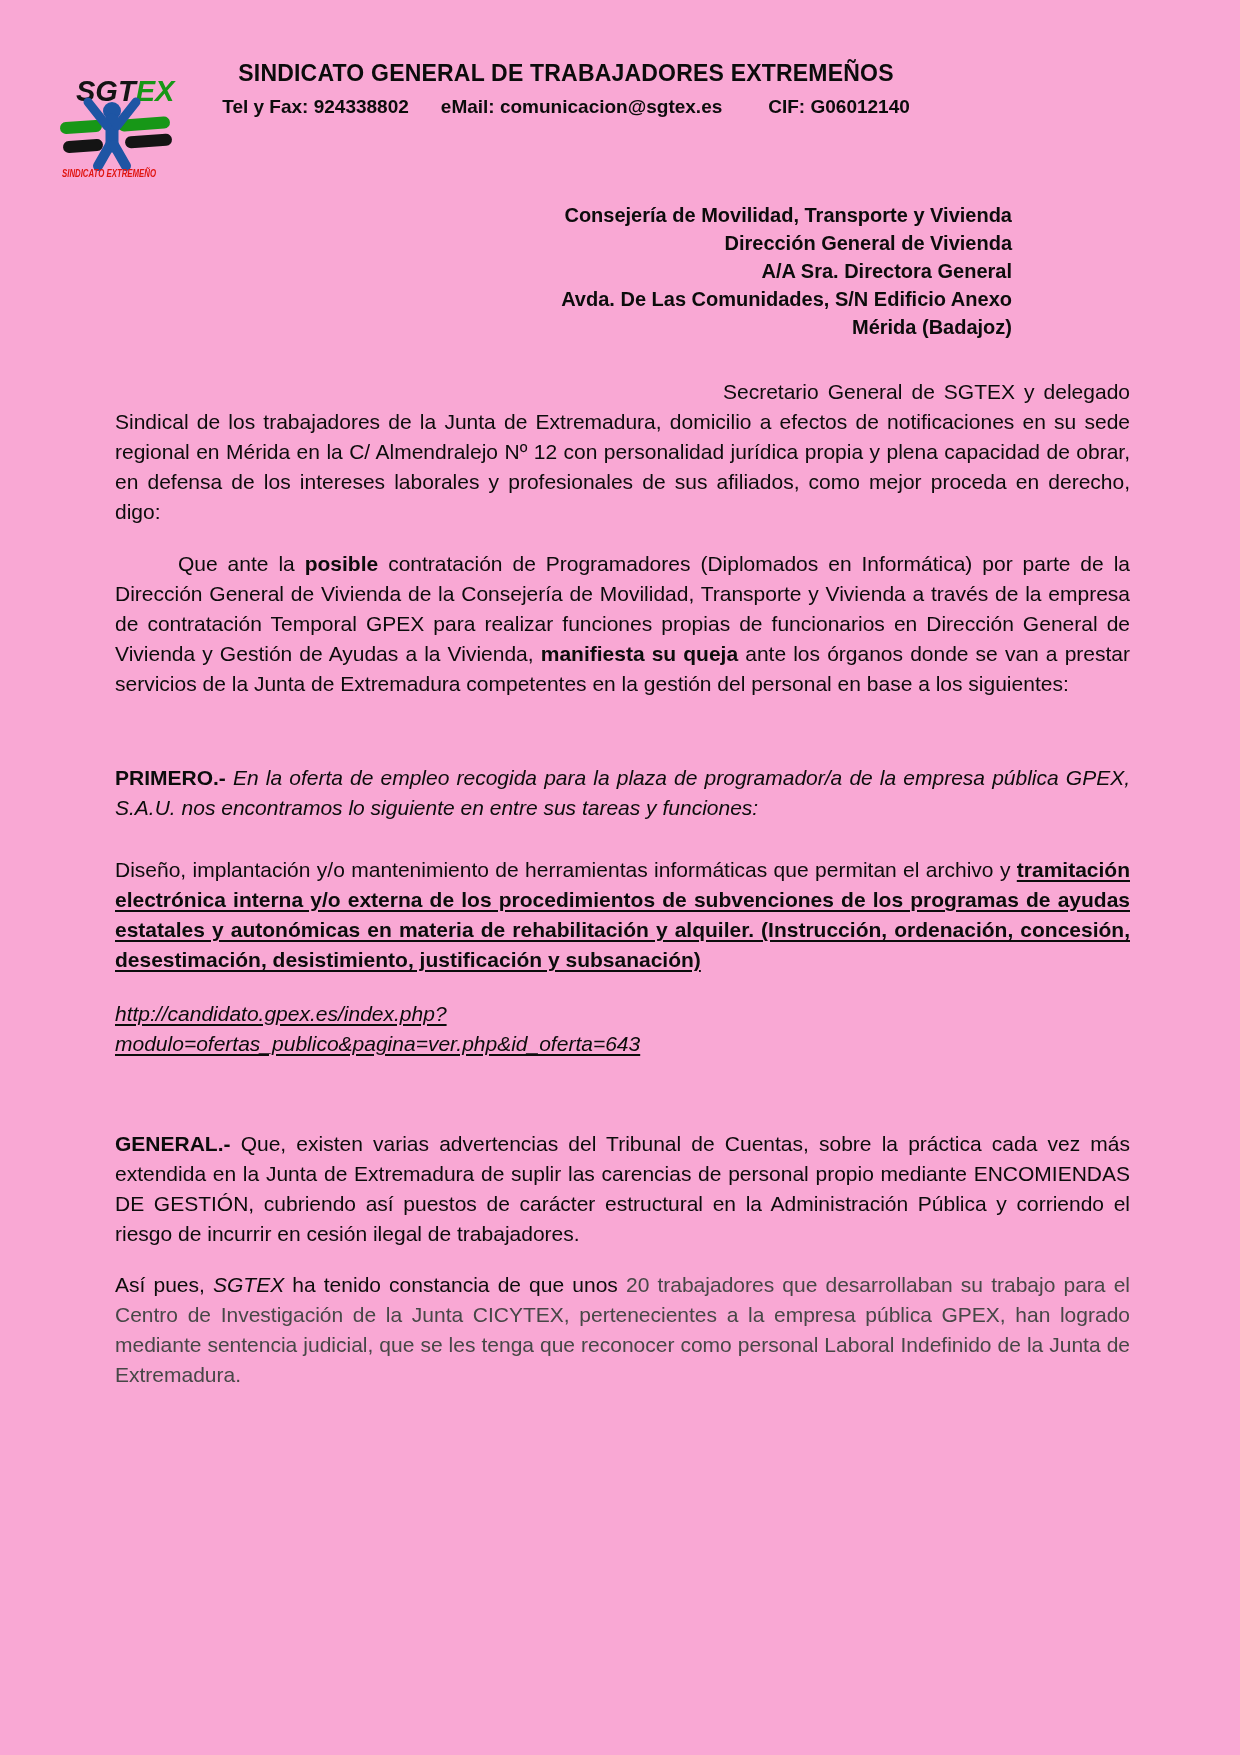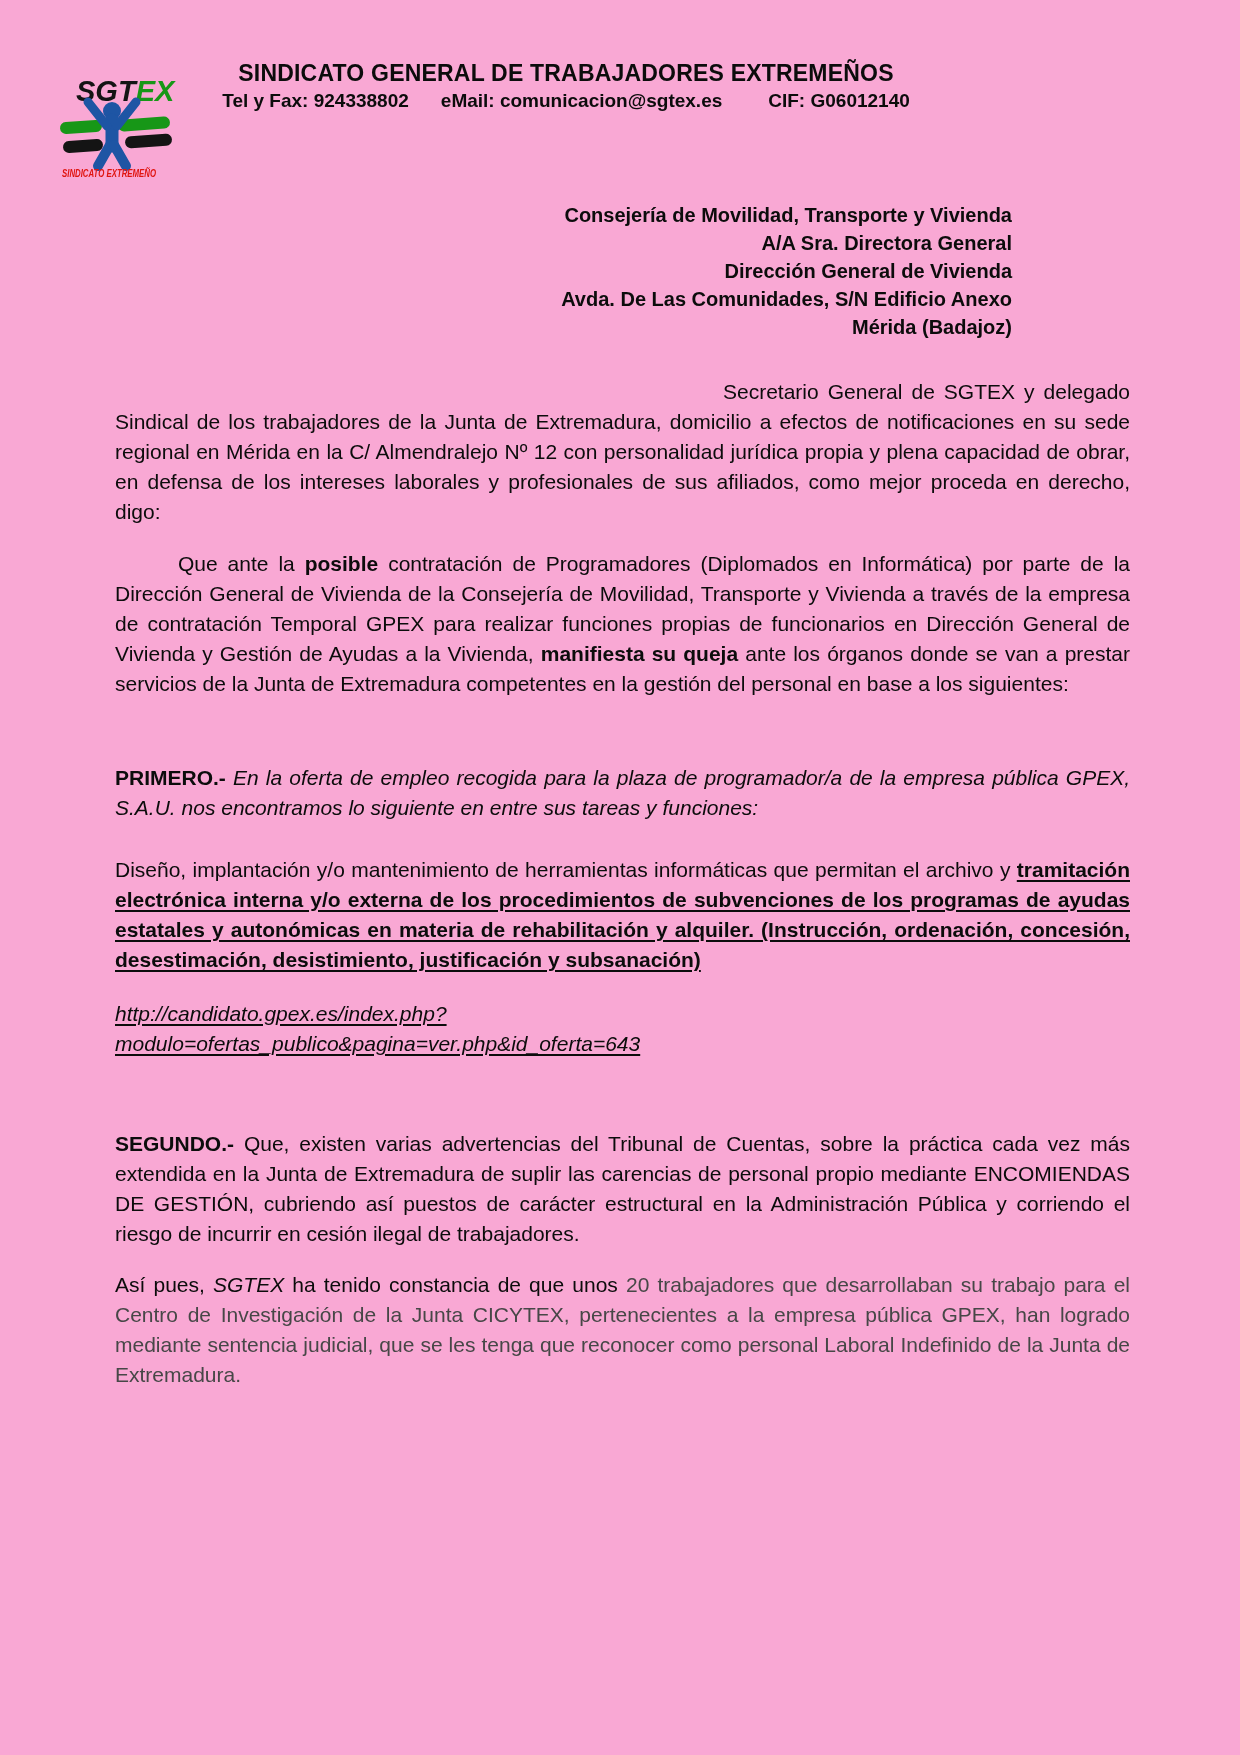--- a/index.html
+++ b/index.html
@@ -16,21 +16,21 @@
   
   .logo { position: absolute; left: 42px; top: 54px; width: 156px; height: 132px; }
 
   
   .letterhead {
     position: absolute; left: 160px; top: 60px; width: 812px;
     text-align: center;
   }
   .letterhead-title { font-size: 23px; font-weight: bold; letter-spacing: 0.2px; }
   .letterhead-sub   { font-size: 19px; font-weight: bold; margin-top: 5px; }
-  .letterhead-contact { font-size: 19px; font-weight: bold; margin-top: 3px; white-space: nowrap; }
+  .letterhead-contact { font-size: 19px; font-weight: bold; margin-top: 9px; white-space: nowrap; }
   .letterhead-contact .gap1 { margin-right: 32px; }
   .letterhead-contact .gap2 { margin-right: 46px; }
 
   
   .content {
     position: absolute; left: 115px; top: 15px; width: 1015px;
     display: flow-root;
   }
 
   .recipient {
@@ -125,22 +125,22 @@
     <div class="letterhead-title">SINDICATO GENERAL DE TRABAJADORES EXTREMEÑOS</div>
     <div class="letterhead-contact">
       <span class="gap1">Tel y Fax: 924338802</span><span class="gap2">eMail: comunicacion@sgtex.es</span><span>CIF: G06012140</span>
     </div>
   </div>
 
   <div class="content">
 
     <div class="recipient">
       <div>Consejería de Movilidad, Transporte y Vivienda</div>
+      <div>Dirección General de Vivienda</div>
       <div>A/A Sra. Directora General</div>
-      <div>Dirección General de Vivienda</div>
       <div>Avda. De Las Comunidades, S/N Edificio Anexo</div>
       <div>Mérida (Badajoz)</div>
     </div>
 
     <p class="para para-intro">
       <span>Secretario General de SGTEX y delegado Sindical de los trabajadores de la Junta de Extremadura, domicilio a efectos de notificaciones en su sede regional en Mérida en la C/ Almendralejo Nº 12 con personalidad jurídica propia y plena capacidad de obrar, en defensa de los intereses laborales y profesionales de sus afiliados, como mejor proceda en derecho, digo:</span>
     </p>
 
     <p class="para para-queja">
       <span>Que ante la </span><span class="b">posible</span><span> contratación de Programadores (Diplomados en Informática) por parte de la Dirección General de Vivienda de la Consejería de Movilidad, Transporte y Vivienda a través de la empresa de contratación Temporal GPEX para realizar funciones propias de funcionarios en Dirección General de Vivienda y Gestión de Ayudas a la Vivienda, </span><span class="b">manifiesta su queja</span><span> ante los órganos donde se van a prestar servicios de la Junta de Extremadura competentes en la gestión del personal en base a los siguientes:</span>
@@ -154,21 +154,21 @@
     <p class="para para-tareas">
       <span>Diseño, implantación y/o mantenimiento de herramientas informáticas que permitan el archivo y </span><span class="highlight">tramitación electrónica interna y/o externa de los procedimientos de subvenciones de los programas de ayudas estatales y autonómicas en materia de rehabilitación y alquiler. (Instrucción, ordenación, concesión, desestimación, desistimiento, justificación y subsanación)</span>
     </p>
 
     <div class="url-block">
       <a class="url-line">http://candidato.gpex.es/index.php?</a>
       <a class="url-line">modulo=ofertas_publico&amp;pagina=ver.php&amp;id_oferta=643</a>
     </div>
 
     <p class="para para-segundo">
-      <span class="label">SEGUNDO.-</span><span> Que, existen varias advertencias del Tribunal de Cuentas, sobre la práctica cada vez más extendida en la Junta de Extremadura de suplir las carencias de personal propio mediante ENCOMIENDAS DE GESTIÓN, cubriendo así puestos de carácter estructural en la Administración Pública y corriendo el riesgo de incurrir en cesión ilegal de trabajadores.</span>
+      <span class="label">GENERAL.-</span><span> Que, existen varias advertencias del Tribunal de Cuentas, sobre la práctica cada vez más extendida en la Junta de Extremadura de suplir las carencias de personal propio mediante ENCOMIENDAS DE GESTIÓN, cubriendo así puestos de carácter estructural en la Administración Pública y corriendo el riesgo de incurrir en cesión ilegal de trabajadores.</span>
     </p>
 
     <p class="para para-cicytex">
       <span>Así pues, </span><span class="it">SGTEX</span><span> ha tenido constancia de que unos </span><span class="gray-text">20 trabajadores que desarrollaban su trabajo para el Centro de Investigación de la Junta CICYTEX, pertenecientes a la empresa pública GPEX, han logrado mediante sentencia judicial, que se les tenga que reconocer como personal Laboral Indefinido de la Junta de Extremadura.</span>
     </p>
 
   </div>
 </div>
 
 </body></html>

